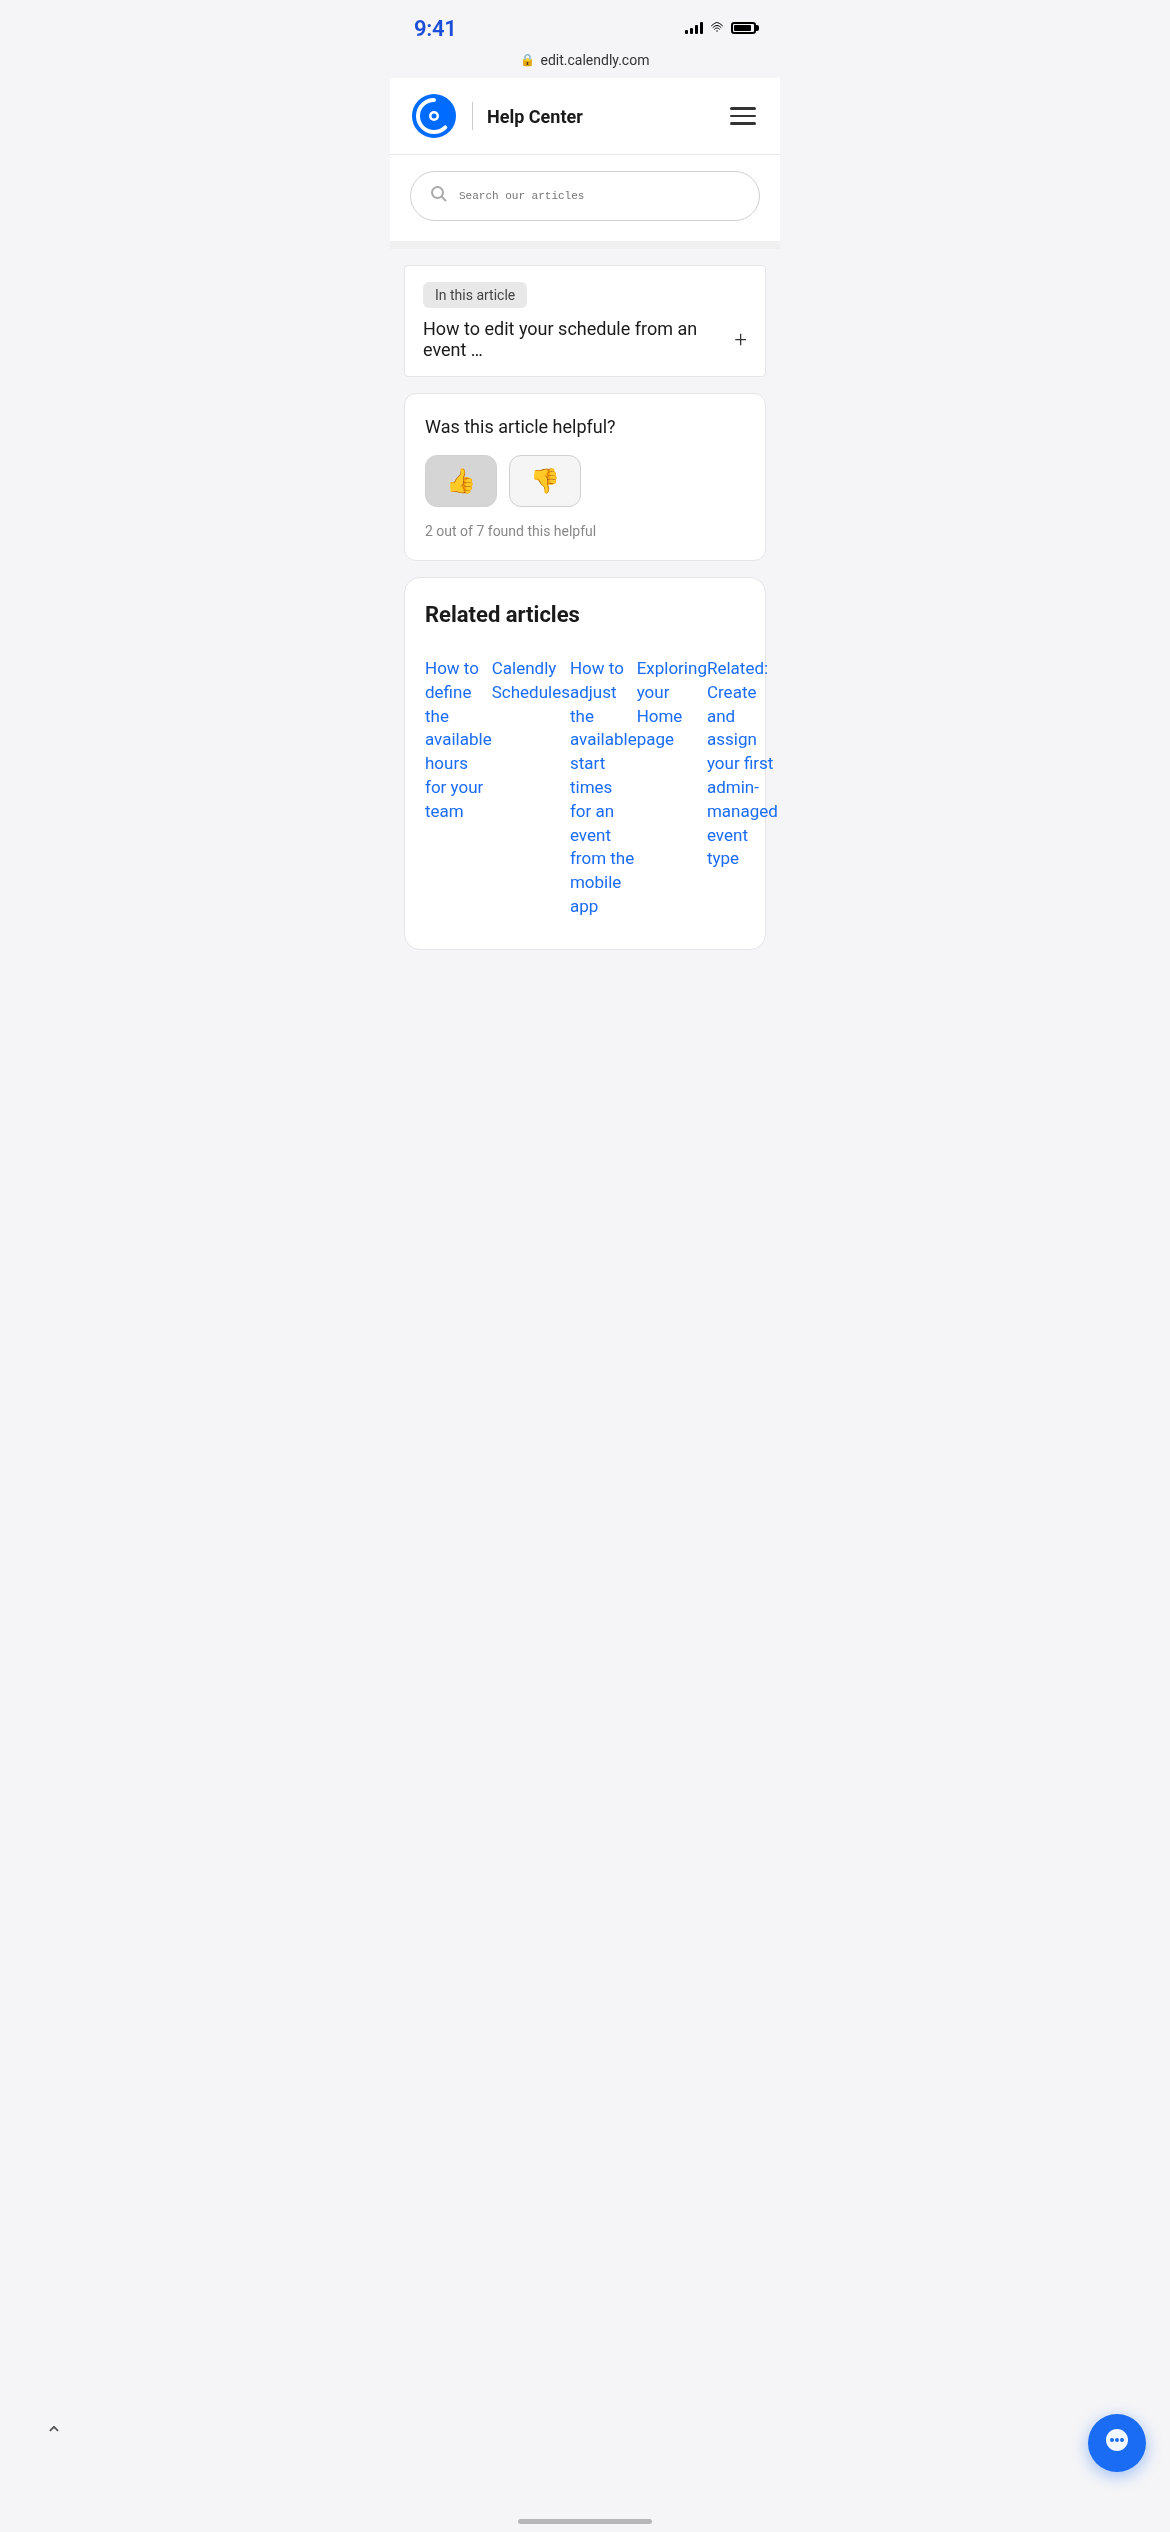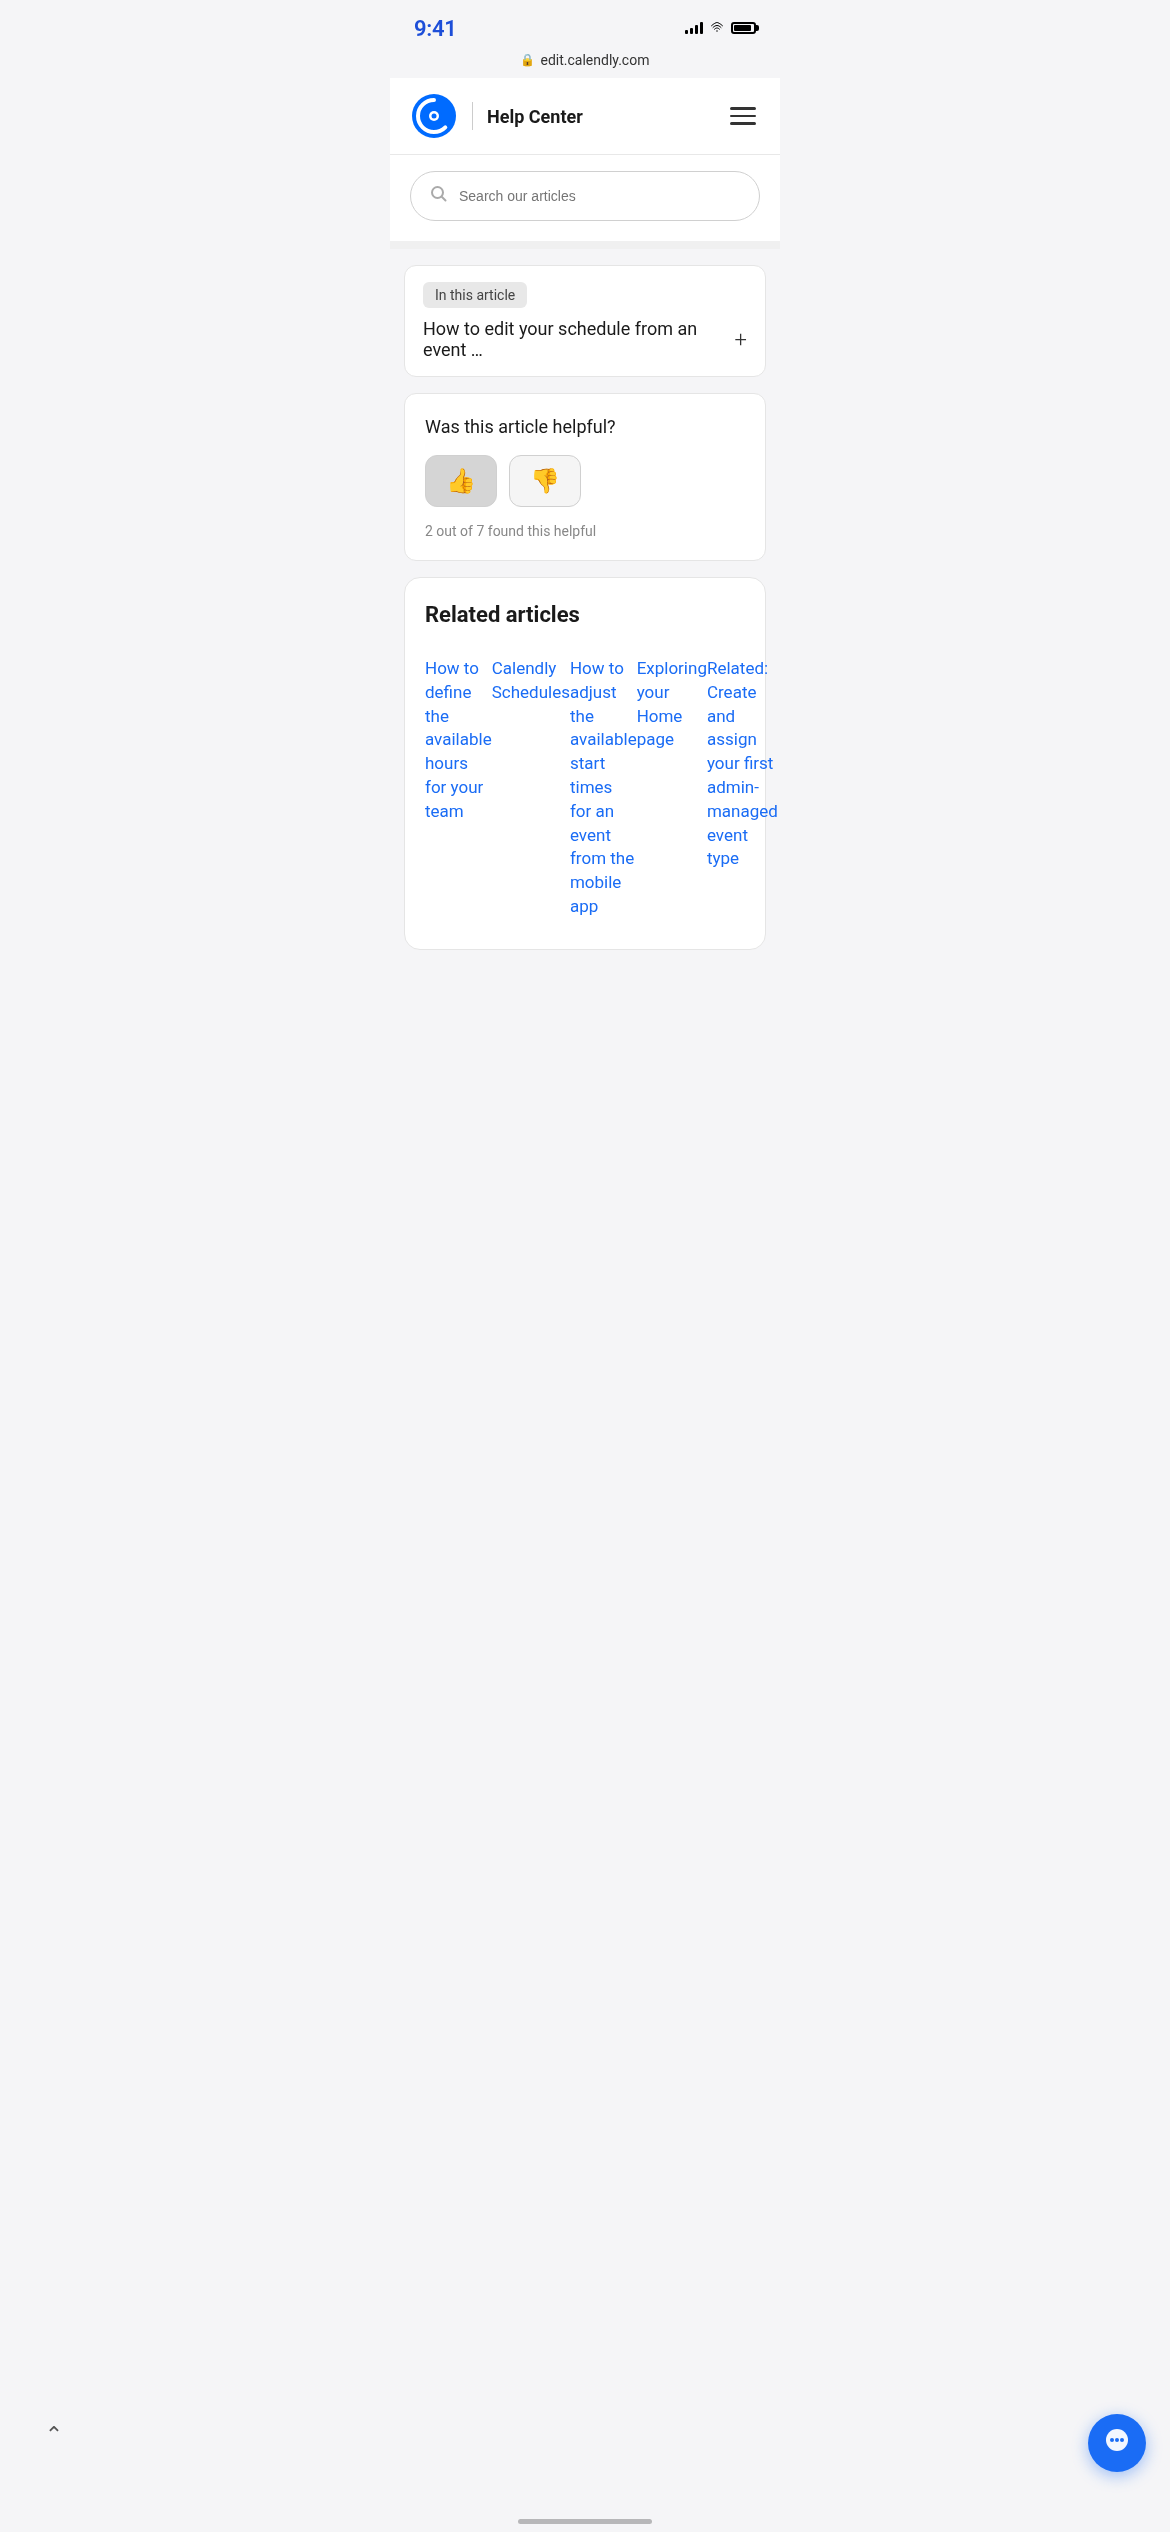--- a/index.html
+++ b/index.html
@@ -176,37 +176,38 @@
 
     .search-icon-wrap {
       color: #aaa;
       font-size: 18px;
       flex-shrink: 0;
     }
 
     .search-input {
       border: none;
       outline: none;
-      font-size: 14px;
+      font-size: 11px;
       color: #0f172a;
       width: 100%;
       background: transparent;
+      font-family: Liberation Mono, monospace;
     }
 
     
     .section-divider {
       height: 8px;
       background: #f0f0f0;
     }
 
     
     .article-toc-card {
       background: #fff;
       margin: 16px 14px;
-      border-radius: 12px;
+      border-radius: 4px;
       border: 1px solid #e5e5e5;
       padding: 16px 18px;
     }
 
     .toc-badge {
       display: inline-block;
       background: #e8e8e8;
       color: #444;
       font-size: 14px;
       padding: 5px 12px;

